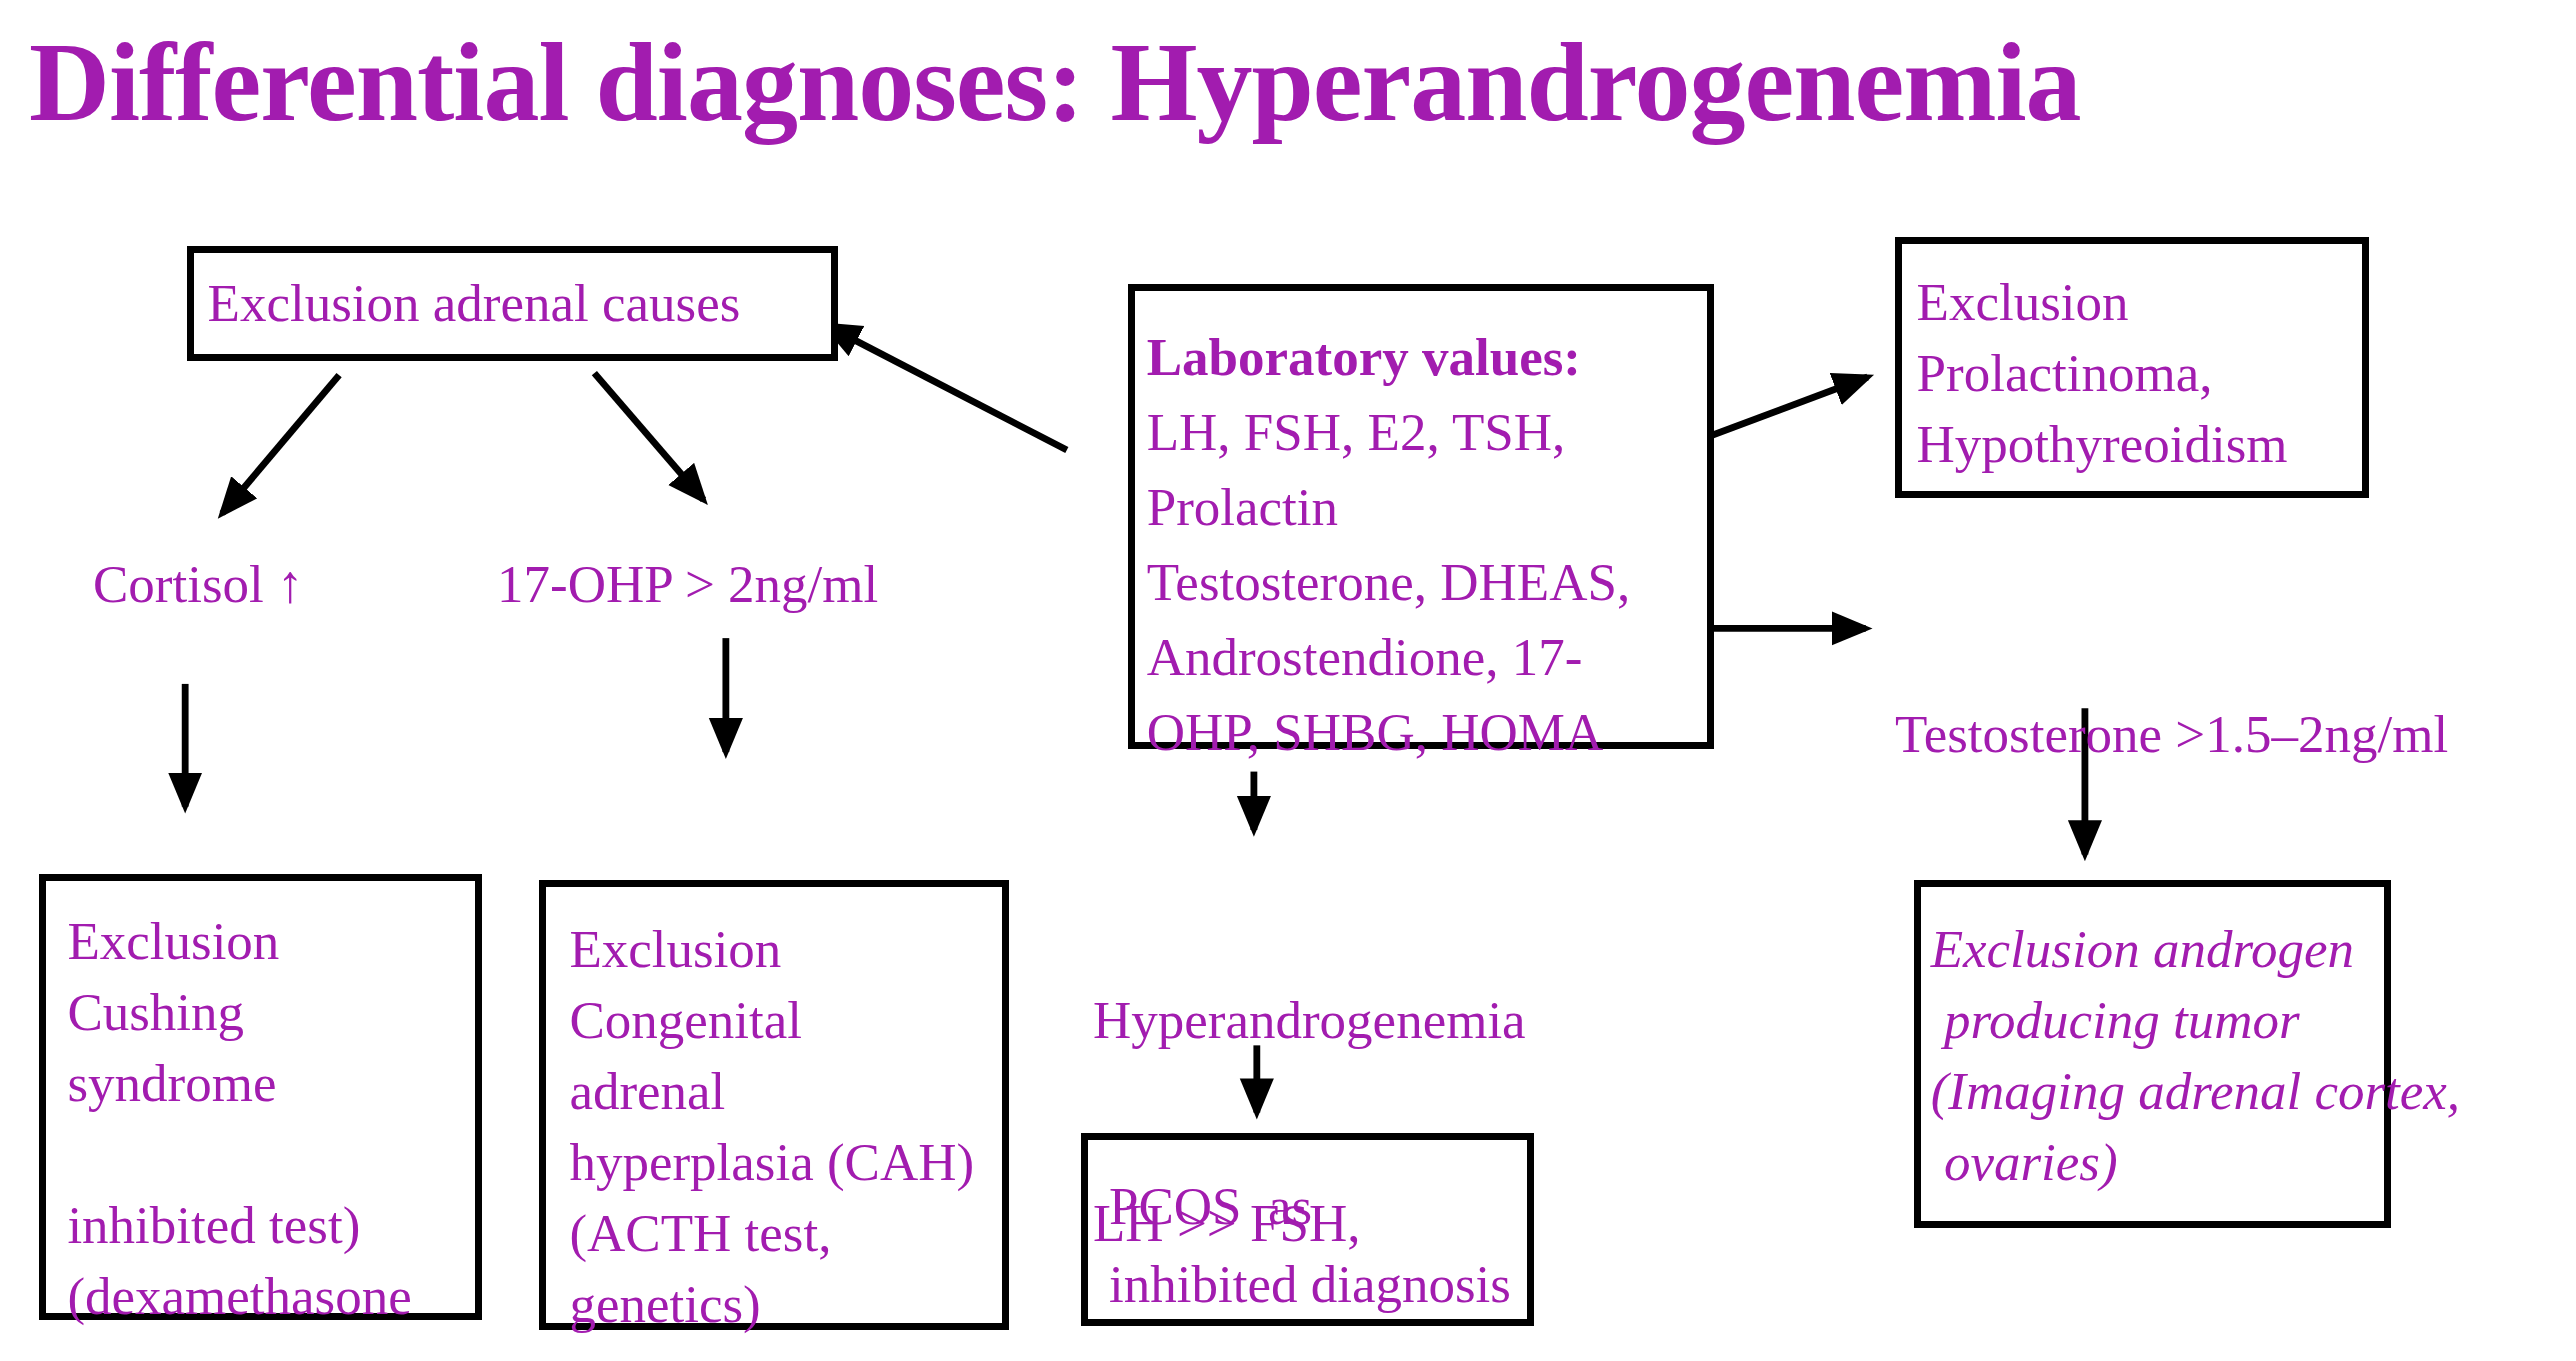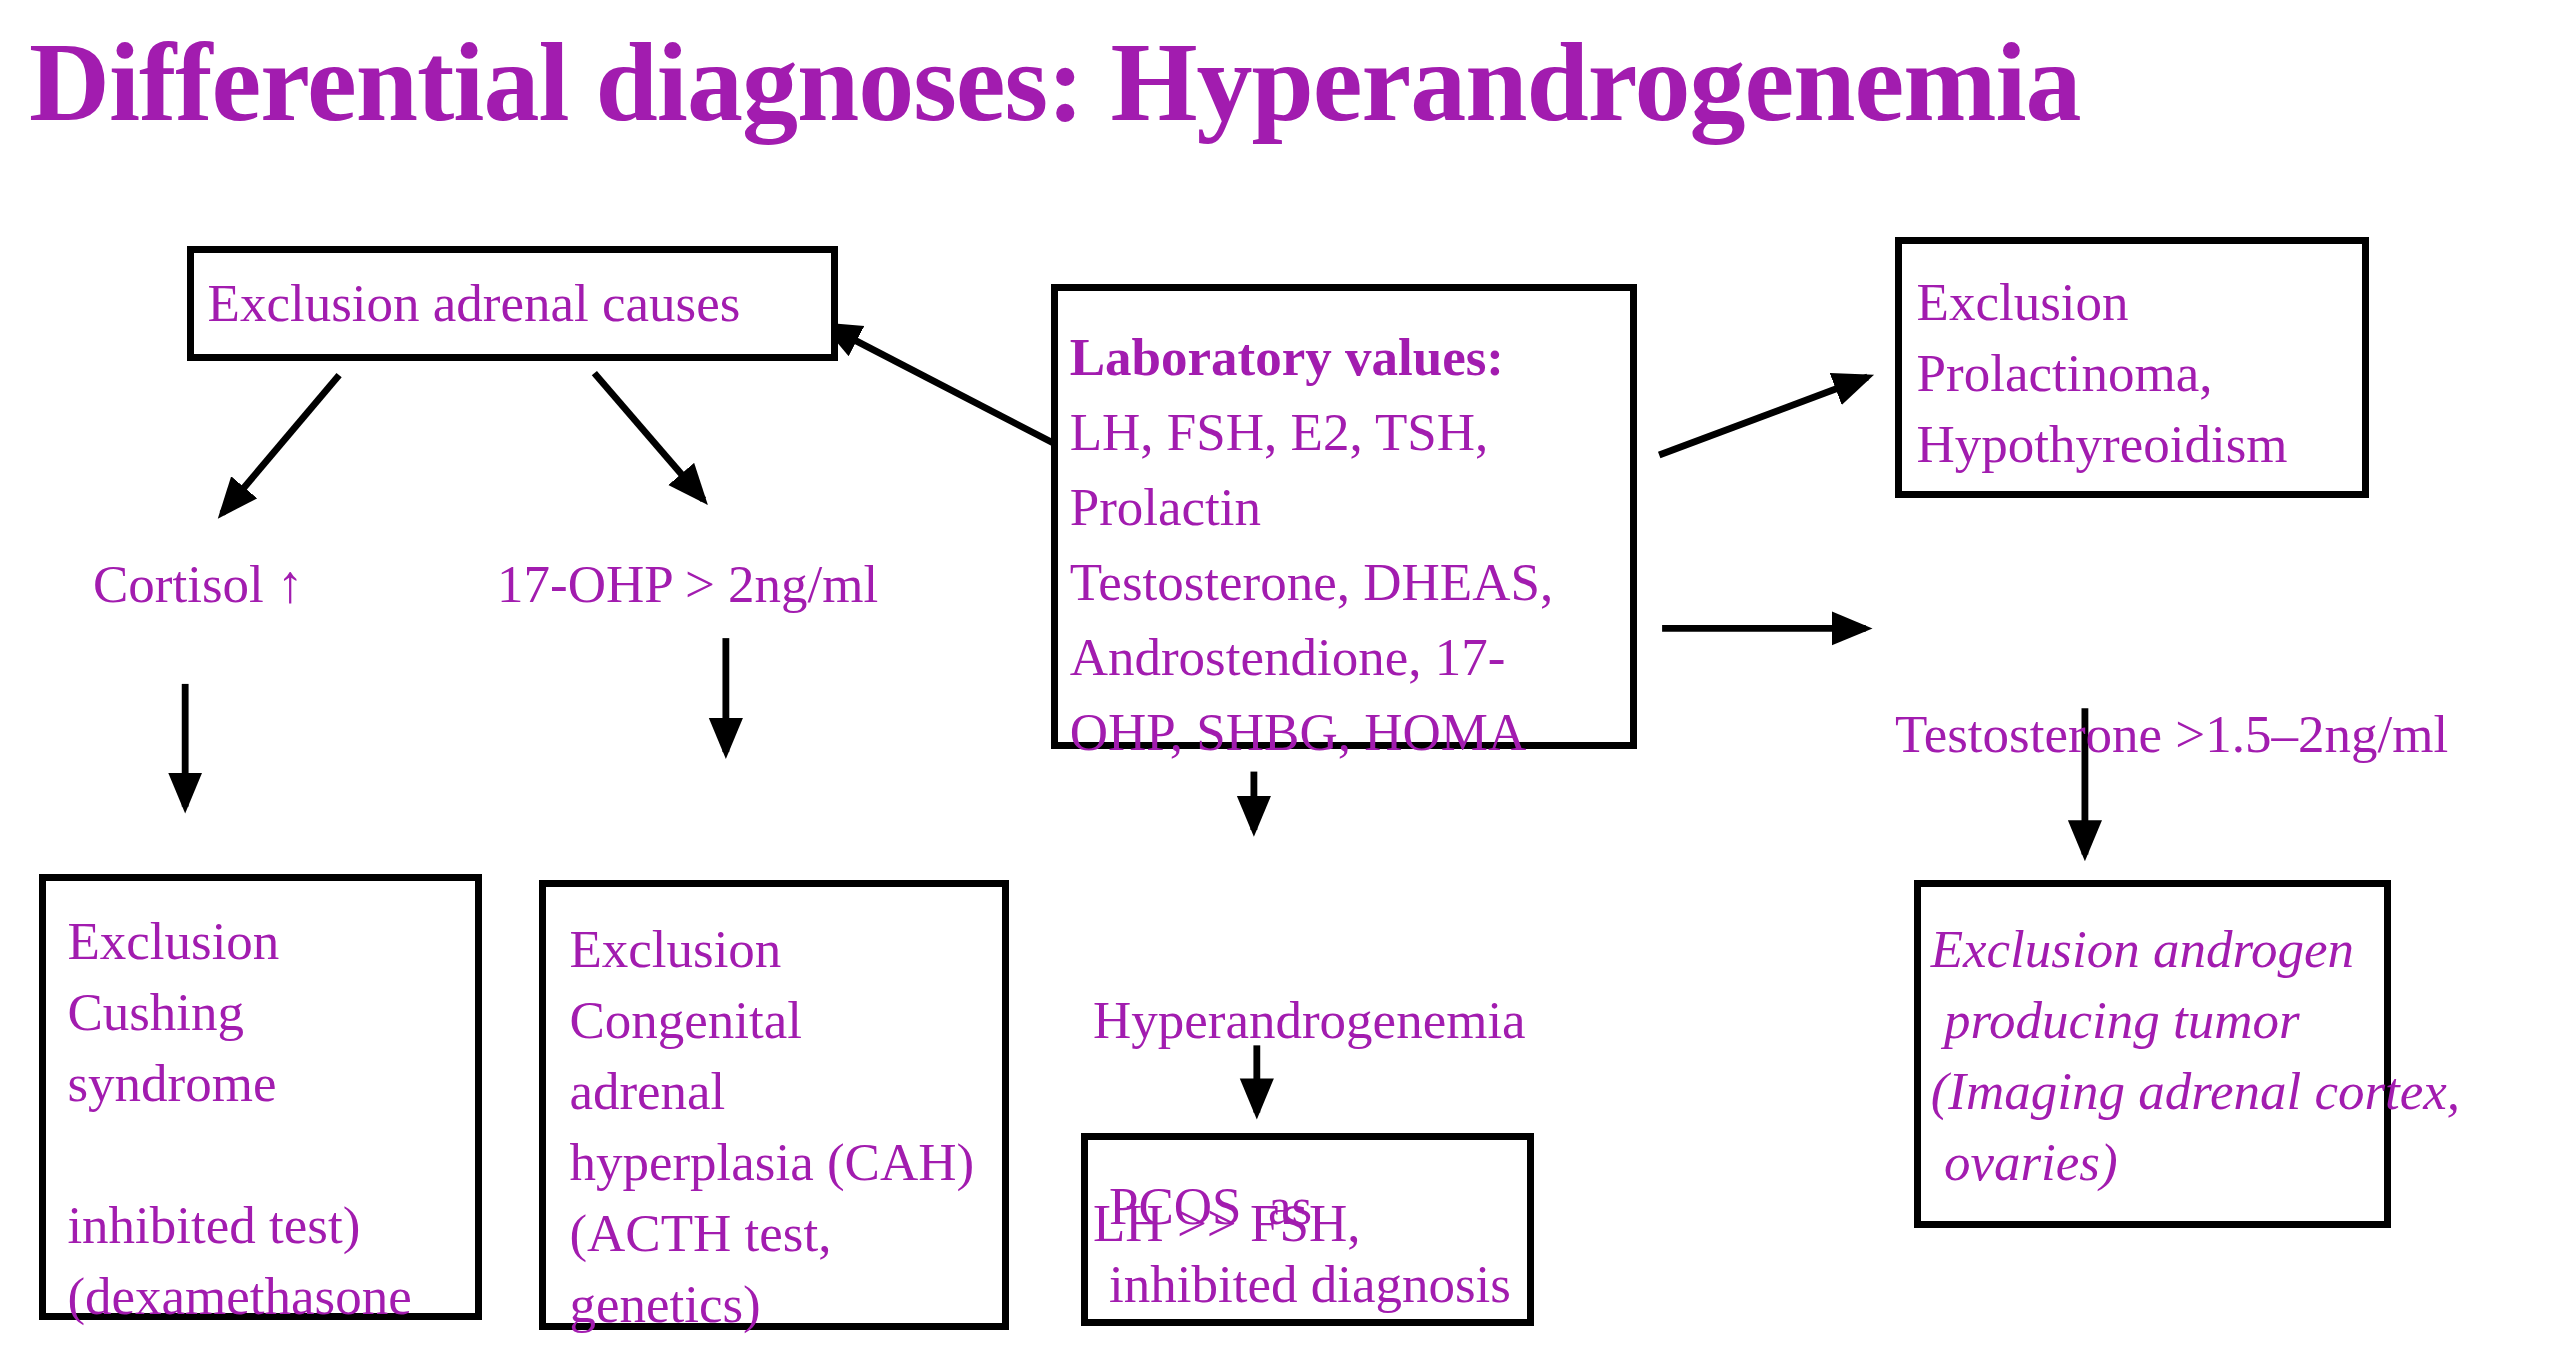--- a/index.html
+++ b/index.html
@@ -26,21 +26,21 @@
     box-sizing:border-box;
   }
   .dbox .ln, .freetext .ln{
     white-space:pre;
     font-size:53px;
     line-height:71px;
   }
   .freetext{position:absolute;white-space:pre;font-size:53px;line-height:66px;}
   
   #box-adrenal{left:139px;top:246px;width:651px;height:115px;display:flex;align-items:center;padding-left:13.6px;margin-left:48px;}
-  #box-lab{left:1051px;top:284px;width:586px;height:465px;padding:29px 9.7px 0 11.7px;}
+  #box-lab{left:1128px;top:284px;width:586px;height:465px;padding:29px 9.7px 0 11.7px;}
   #box-lab .ln{line-height:75px;}
   #box-prolactinoma{left:1895px;top:237px;width:474px;height:261px;padding:23.4px 0 0 14.6px;}
   #box-cushing{left:39px;top:874px;width:443px;height:446px;padding:25px 0 0 21.4px;}
   #box-congenital{left:539px;top:880px;width:470px;height:450px;padding:27px 0 0 23.4px;}
   #box-pcos{left:1081px;top:1133px;width:453px;height:193px;padding:27px 0 0 21px;}
   #box-pcos .ln{line-height:78px;}
   #box-tumor{left:1914px;top:880px;width:477px;height:348px;padding:27px 0 0 9.7px;font-style:italic;}
   .bold{font-weight:bold;}
   svg#arrows{position:absolute;left:0;top:0;width:2576px;height:1361px;pointer-events:none;}
   svg#arrows line{stroke:#000;stroke-width:7;}

